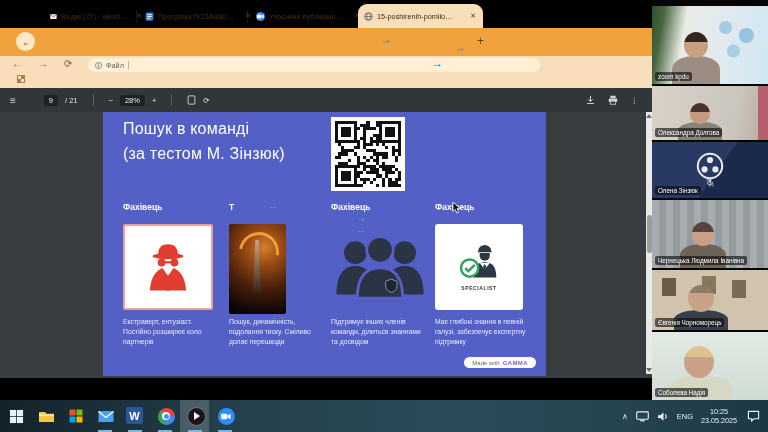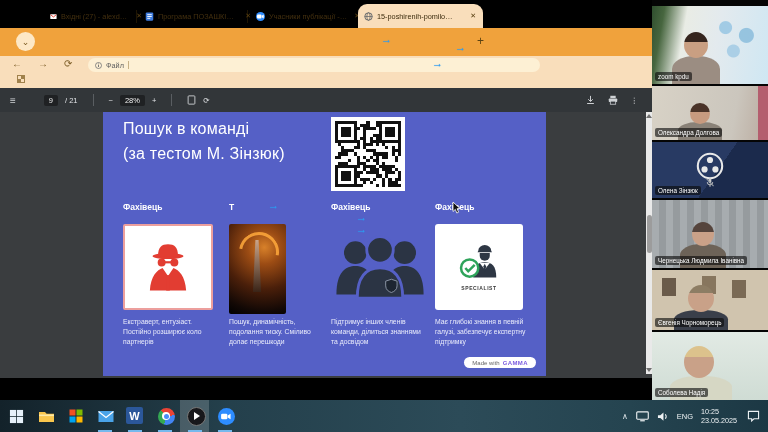--- a/index.html
+++ b/index.html
@@ -107,21 +107,21 @@
   .chrome-ico{width:17px;height:17px;border-radius:50%;
      background:conic-gradient(from -40deg,#ea4335 0 33%,#4285f4 0 66%,#34a853 0 100%);position:relative;}
   .chrome-ico::before{content:"";position:absolute;left:4.5px;top:4.5px;width:8px;height:8px;border-radius:50%;background:#fff;}
   .chrome-ico::after{content:"";position:absolute;left:6px;top:6px;width:5px;height:5px;border-radius:50%;background:#4b8df8;}
   .player-ico{width:17px;height:17px;border-radius:50%;background:#18181b;border:1px solid #777;position:relative;}
   .player-ico::after{content:"";position:absolute;left:6.5px;top:4.5px;border-left:6px solid #fff;
      border-top:4px solid transparent;border-bottom:4px solid transparent;}
   .zoom-ico{width:17px;height:17px;border-radius:50%;background:#2d8cff;display:flex;align-items:center;justify-content:center;}
   .tray{position:absolute;top:400px;height:32px;right:0;display:flex;align-items:center;gap:8px;color:#eef2f4;}
   .tray .lang{font-size:7.5px;}
-  .clock{font-size:7.2px;line-height:1.3;margin-right:2px;}
+  .clock{font-size:7.2px;text-align:center;line-height:1.3;margin-right:2px;}
   .chev{font-size:8px;color:#dfe5e8;}
 </style>
 </head>
 <body>
 
 <div class="stage">
 
   <div class="abs tabbar"></div>
   <div class="abs tab-search">
     <span>⌄</span>

